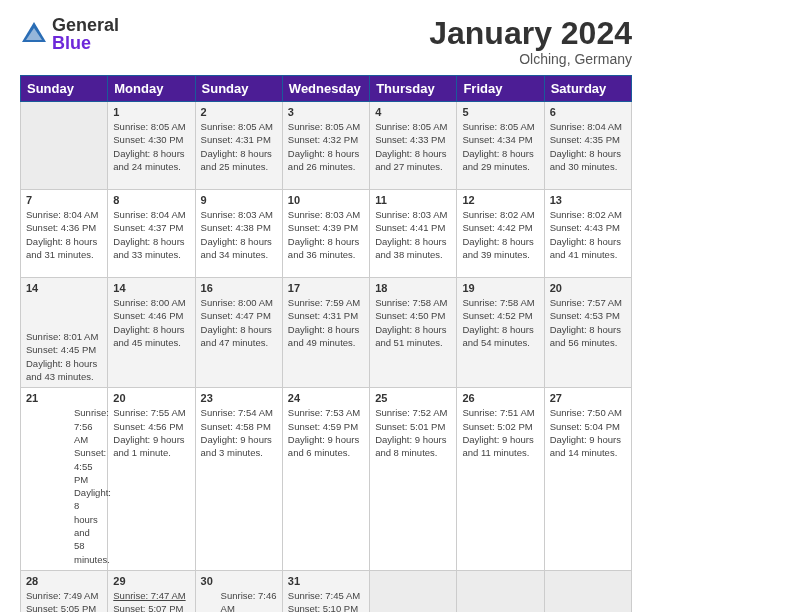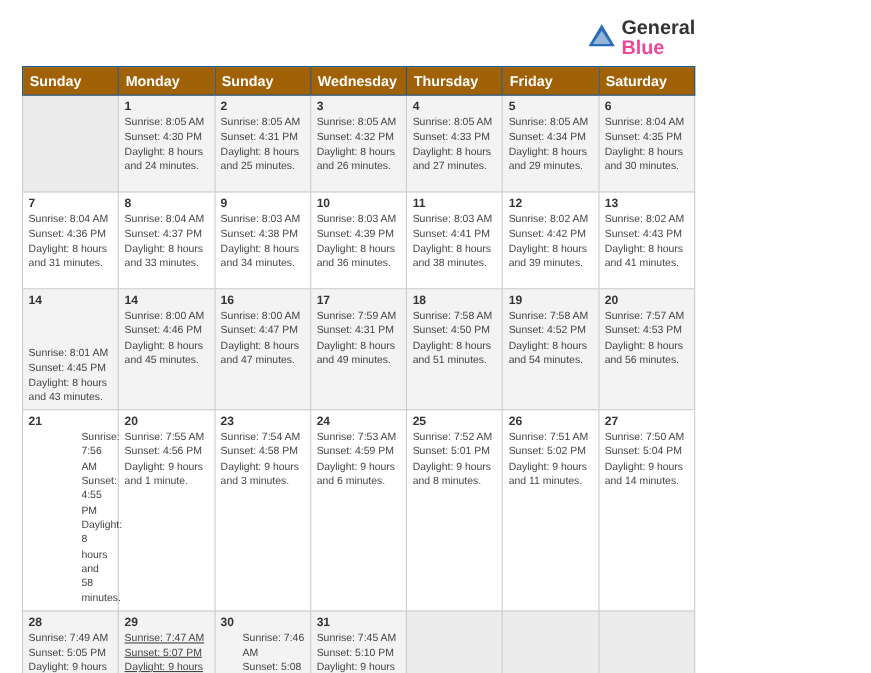--- a/index.html
+++ b/index.html
@@ -9,21 +9,20 @@
       font-family: Arial, sans-serif;
       background: #fff;
       overflow: hidden;
     }
     .page {
       width: 652px;
       height: 612px;
       padding: 16px 20px;
       display: flex;
       flex-direction: column;
-      align-items: flex-end;
     }
     .header {
       display: flex;
       justify-content: space-between;
       align-items: flex-start;
       margin-bottom: 8px;
     }
     .logo {
       display: flex;
       align-items: center;
@@ -34,21 +33,21 @@
       line-height: 1;
     }
     .logo-general {
       font-size: 18px;
       font-weight: bold;
       color: #333;
     }
     .logo-blue {
       font-size: 18px;
       font-weight: bold;
-      color: #ec4899;
+      color: #6d28d9;
     }
     .logo-icon {
       width: 28px;
       height: 28px;
       margin-right: 4px;
     }
     .title-area {
       text-align: right;
     }
     .month-title {
@@ -62,21 +61,21 @@
       color: #555;
     }
     .calendar {
       flex: 1;
       border: 1px solid #ccc;
       border-collapse: collapse;
       width: 100%;
       table-layout: fixed;
     }
     .calendar th {
-      background: #a16207;
+      background: #4c1d95;
       color: #fff;
       text-align: left;
       padding: 5px 6px;
       font-size: 13px;
       font-weight: bold;
       border: 1px solid #1a5a9a;
     }
     .calendar td {
       vertical-align: top;
       border: 1px solid #ccc;
@@ -113,20 +112,24 @@
     <div class="logo">
       <svg class="logo-icon" viewBox="0 0 28 28">
         <polygon points="14,2 26,22 2,22" fill="#2a6db5"></polygon>
         <polygon points="14,8 22,20 6,20" fill="#fff" opacity="0.5"></polygon>
       </svg>
       <div class="logo-text">
         <span class="logo-general">General</span>
         <span class="logo-blue">Blue</span>
       </div>
     </div>
+    <div class="title-area">
+      <div class="month-title">January 2024</div>
+      <div class="location">Olching, Germany</div>
+    </div>
   </div>
 
   <table class="calendar">
     <thead>
       <tr>
       <th>Sunday</th>
           <th>Monday</th>
           <th>Sunday</th>
           <th>Wednesday</th>
           <th>Thursday</th>

